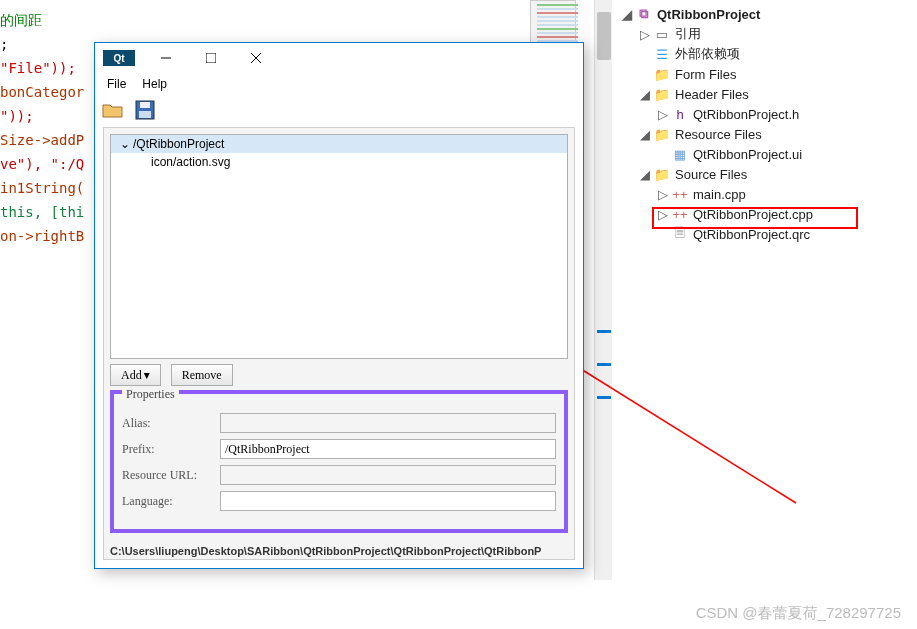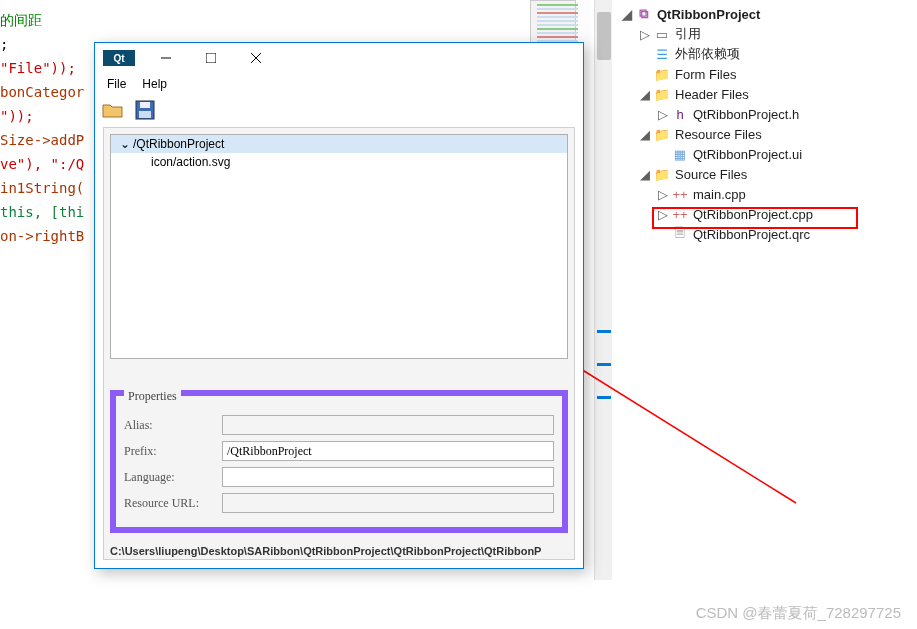--- a/index.html
+++ b/index.html
@@ -87,21 +87,21 @@
     .res-row { height:18px; display:flex; align-items:center; padding-left:6px; }
     .res-row.sel { background:#d6e8f7; }
     .res-row .tw { width:16px; text-align:center; }
     .res-row.child { padding-left:40px; }
 
     .btns { position:absolute; left:6px; top:236px; display:flex; gap:10px; }
     .btn { height:22px; padding:0 10px; background:linear-gradient(#fdfdfd,#e6e6e6); border:1px solid #acacac; font-family:SimSun,serif; font-size:12px; display:flex; align-items:center; gap:2px; }
 
     .props {
       position:absolute; left:6px; right:6px; top:262px; bottom:26px;
-      border:6px solid #8b5cf6;
+      border:4px solid #8b5cf6;
     }
     .props .legend { position:relative; top:-8px; left:8px; background:#f4f4f4; padding:0 4px; font-family:SimSun,serif; font-size:12px; color:#444; display:inline-block; }
     .props .row { display:flex; align-items:center; height:26px; padding:0 8px; gap:8px; font-family:SimSun,serif; font-size:12px; color:#555; }
     .props .lbl { width:90px; }
     .props .inp { flex:1; height:20px; border:1px solid #b0b0b0; background:#fff; padding:0 4px; font-family:SimSun,serif; font-size:12px; }
     .props .inp[disabled] { background:#f4f4f4; }
 
     .statusbar { position:absolute; left:6px; right:6px; bottom:2px; font-size:11px; color:#333; white-space:nowrap; overflow:hidden;font-weight:bold; }
 
     .watermark { position:absolute; bottom:6px; right:16px; color:#bcbcbc; font-size:15px; }
@@ -259,38 +259,47 @@
     <div class="res-tree">
       <div class="res-row sel">
         <span class="tw">⌄</span>
         <span>/QtRibbonProject</span>
       </div>
       <div class="res-row child">
         <span>icon/action.svg</span>
       </div>
     </div>
 
+    <div class="btns">
+      <div class="btn">
+        <span>Add</span>
+        <span>▾</span>
+      </div>
+      <div class="btn">
+        <span>Remove</span>
+      </div>
+    </div>
 
     <div class="props">
       <span class="legend">Properties</span>
       <div class="row">
         <span class="lbl">Alias:</span>
         <input class="inp" disabled="" value="" style="">
       </div>
       <div class="row">
         <span class="lbl">Prefix:</span>
         <input class="inp" value="/QtRibbonProject" style="">
       </div>
       <div class="row">
+        <span class="lbl">Resource URL:</span>
+        <input class="inp" disabled="" value="" style="">
+      </div>
+      <div class="row">
         <span class="lbl">Language:</span>
         <input class="inp" value="" style="">
       </div>
-      <div class="row">
-        <span class="lbl">Resource URL:</span>
-        <input class="inp" disabled="" value="" style="">
-      </div>
     </div>
 
     <div class="statusbar">C:\Users\liupeng\Desktop\SARibbon\QtRibbonProject\QtRibbonProject\QtRibbonP</div>
   </div>
 </div>
 
 <div class="watermark">CSDN @春蕾夏荷_728297725</div>
 
 </body></html>

